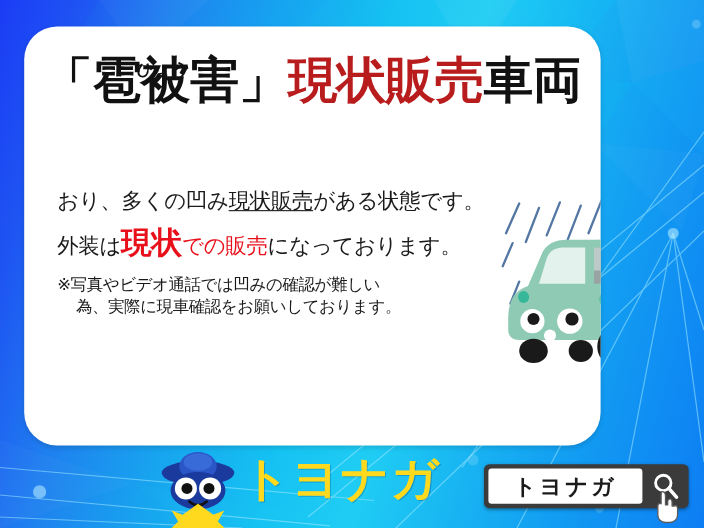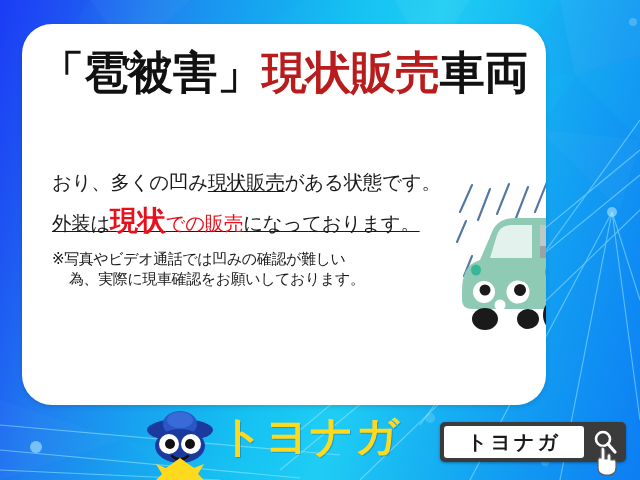--- a/index.html
+++ b/index.html
@@ -93,21 +93,20 @@
   }
   .para .uline {
     text-decoration: underline;
     text-underline-offset: 2px;
   }
   .para2 {
     font-size: 19.5px;
     line-height: 1.2;
     margin-bottom: 14px;
     letter-spacing: -0.3px;
-    text-decoration: underline;
   }
   .para2 .big-red {
     color: #e8111b;
     font-size: 28px;
     font-weight: bold;
     line-height: 0.9;
   }
   .para2 .red { color: #e8111b; }
   .para3 {
     font-size: 15px;

